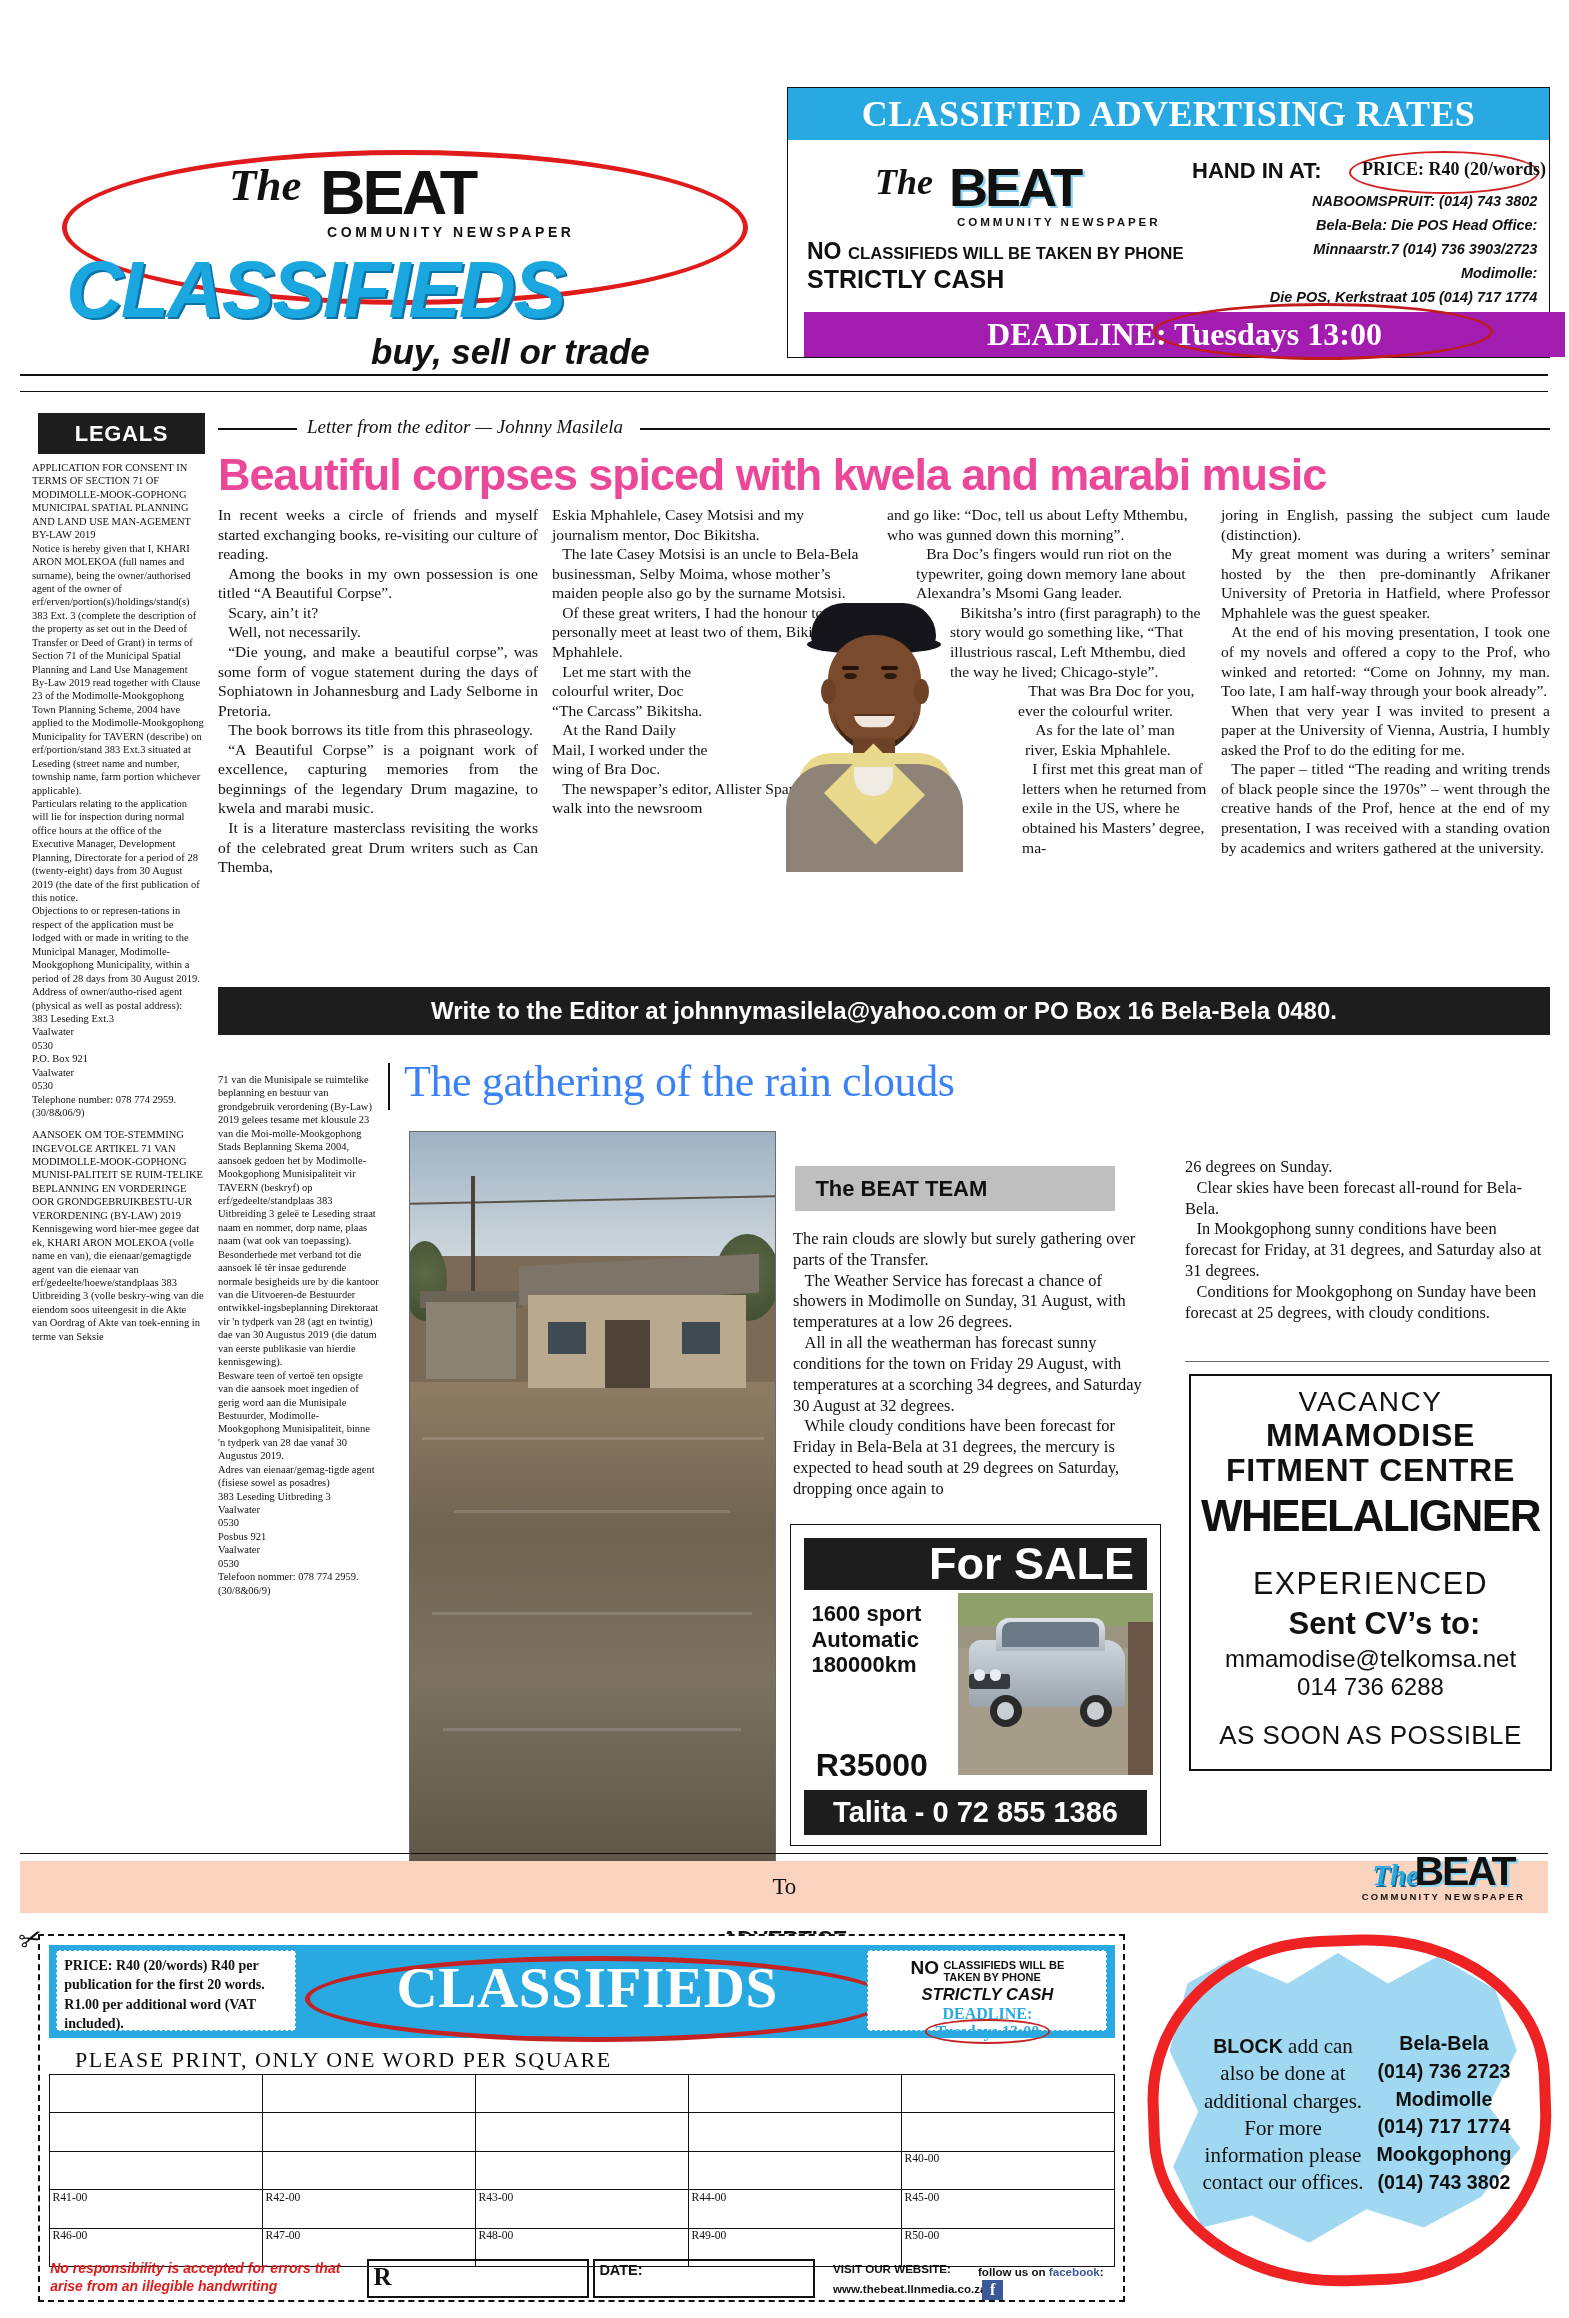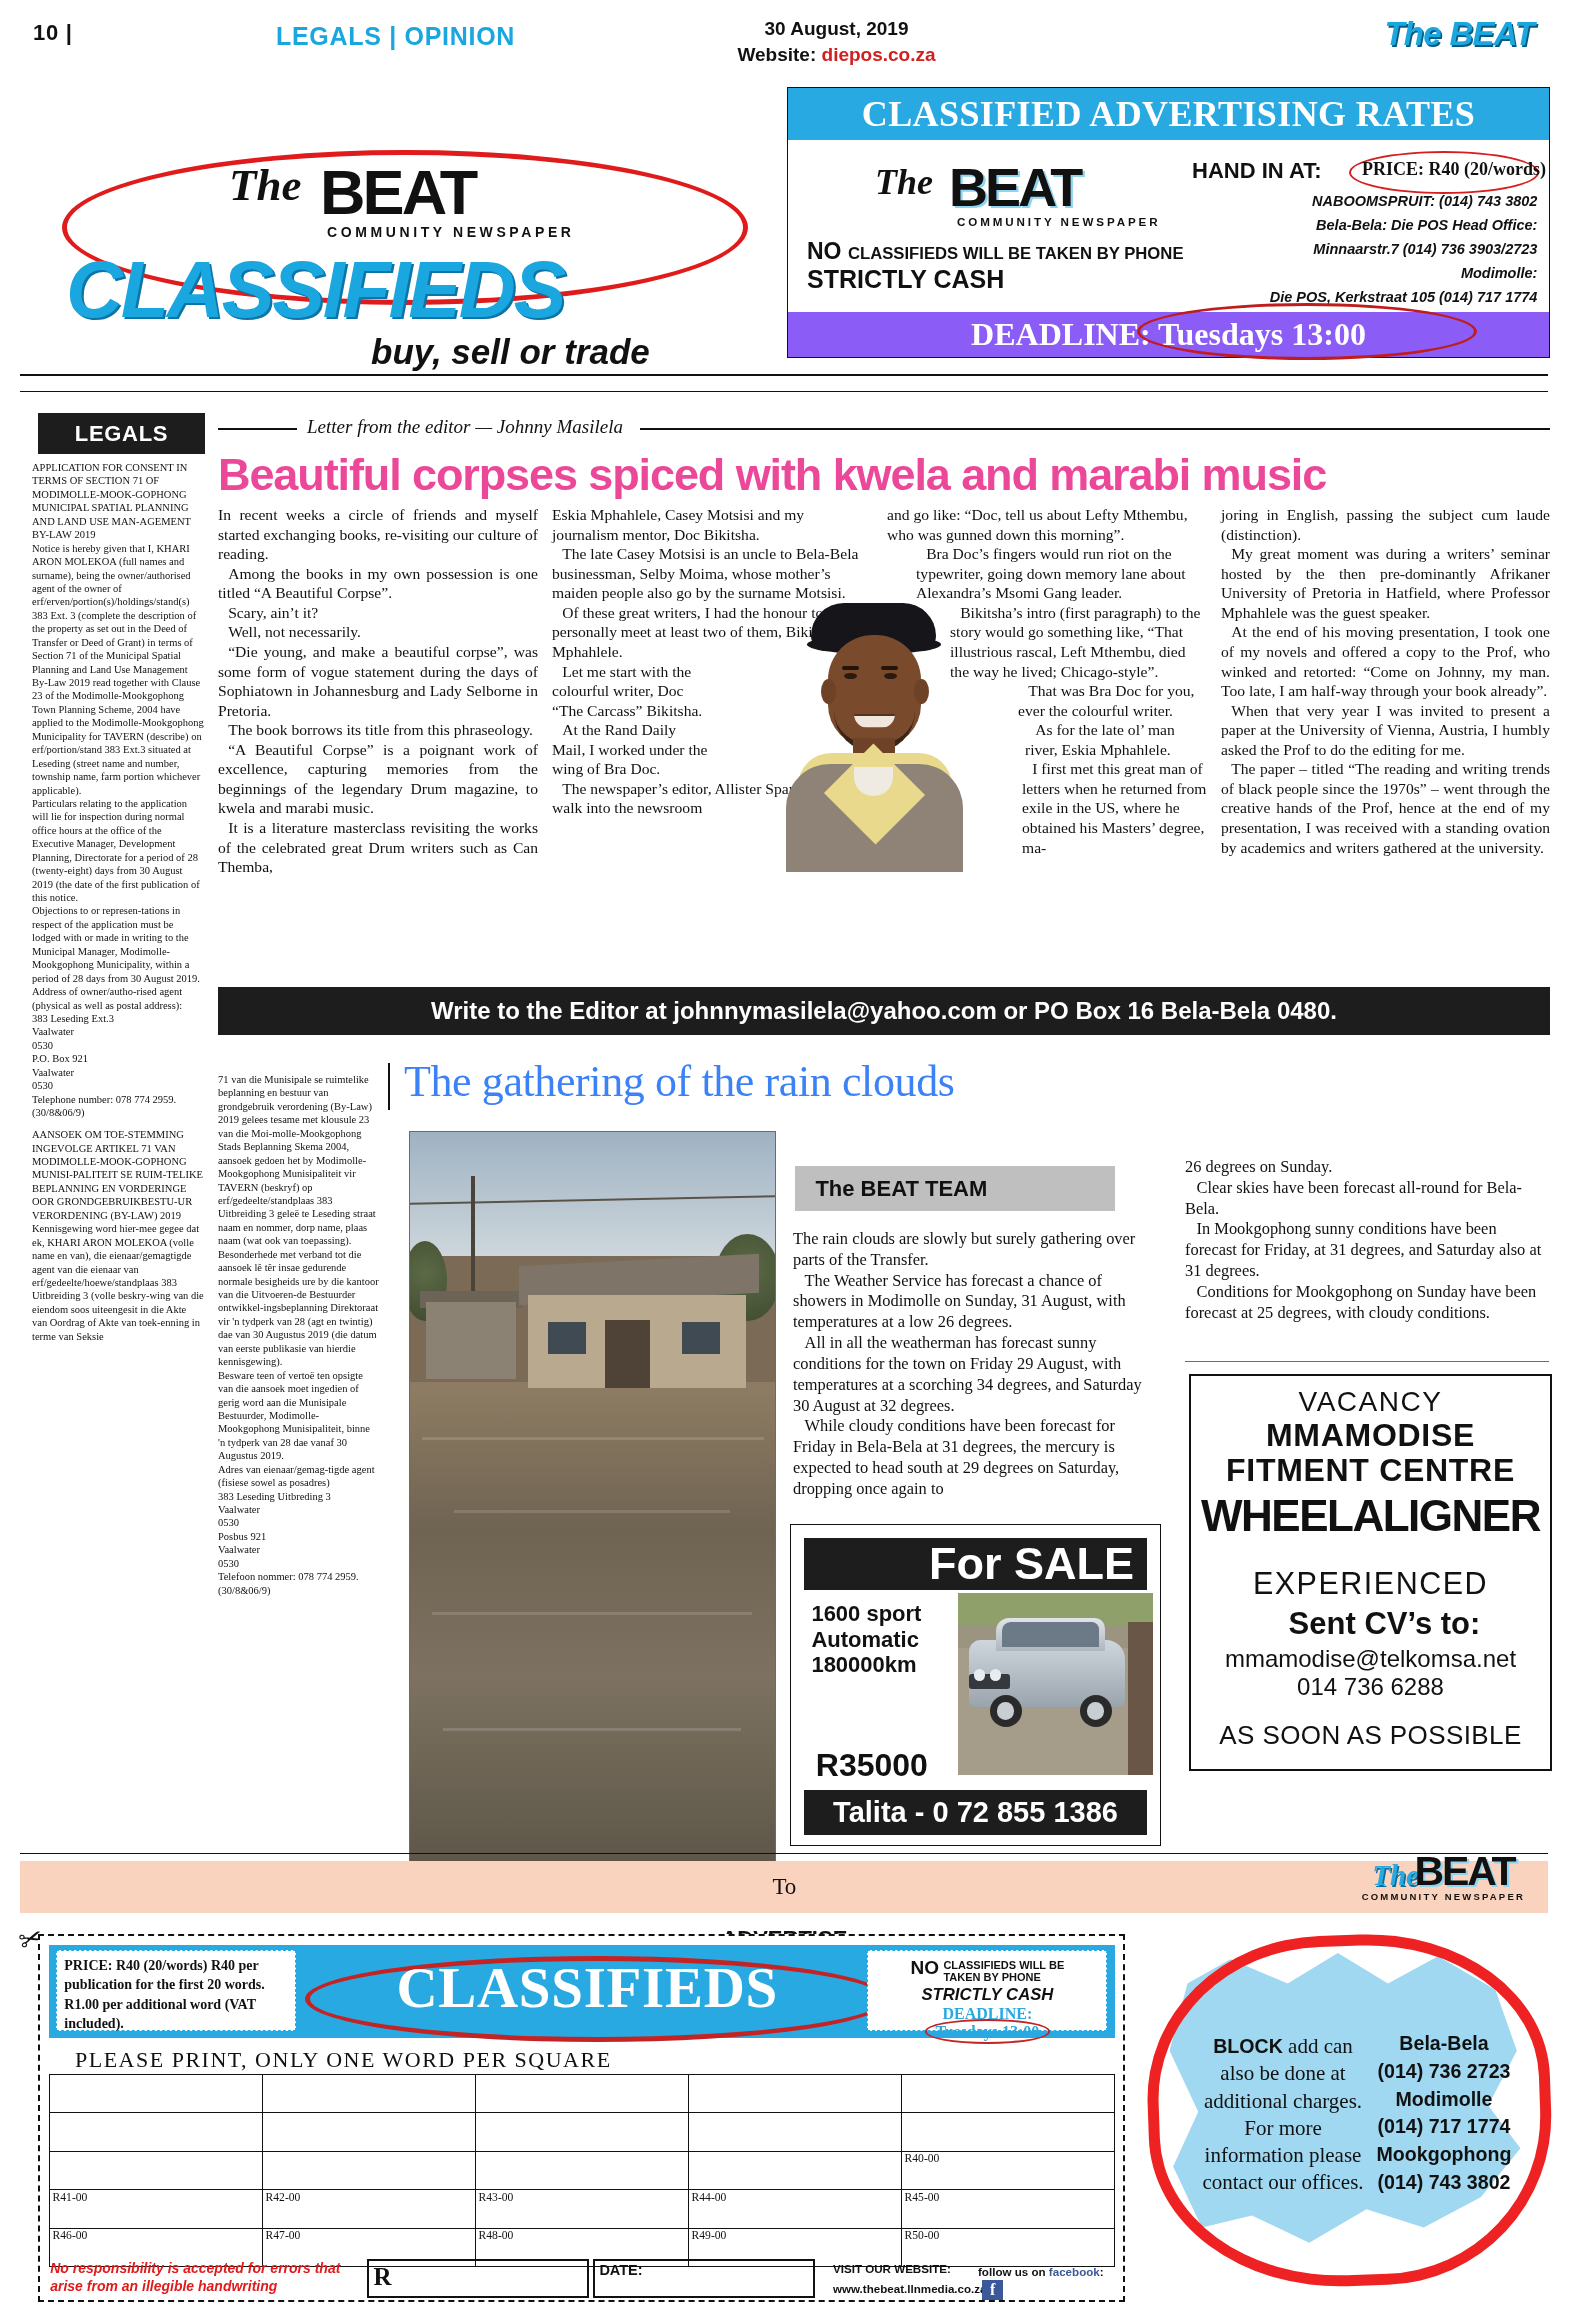--- a/index.html
+++ b/index.html
@@ -33,21 +33,21 @@
   .rb-the{position:absolute;left:87px;top:73px;font-family:"Liberation Serif",serif;font-style:italic;font-weight:bold;font-size:36px;color:#111;}
   .rb-beat{position:absolute;left:161px;top:68px;font-family:"Liberation Sans",sans-serif;font-weight:bold;font-size:54px;letter-spacing:-2.9px;color:#111;text-shadow:2.2px 2.2px 0 #8fd4f0;}
   .rb-cn{position:absolute;left:169px;top:127px;font-family:"Liberation Sans",sans-serif;font-weight:bold;font-size:11.6px;letter-spacing:2.9px;color:#111;}
   .rb-no{position:absolute;left:19px;top:150px;font-family:"Liberation Sans",sans-serif;font-weight:bold;font-size:23px;color:#111;}
   .rb-no small{font-size:16.7px;}
   .rb-cash{position:absolute;left:19px;top:177px;font-family:"Liberation Sans",sans-serif;font-weight:bold;font-size:25px;color:#111;}
   .rb-hand{position:absolute;left:404px;top:70px;font-family:"Liberation Sans",sans-serif;font-weight:bold;font-size:22px;color:#111;}
   .rb-price{position:absolute;left:574px;top:71px;font-family:"Liberation Serif",serif;font-weight:bold;font-size:18px;color:#111;}
   .rb-price-ell{position:absolute;left:561px;top:63px;width:186px;height:39px;border:2.9px solid #d42020;border-radius:50%;}
   .rb-addr{position:absolute;right:11.6px;top:102px;width:465px;text-align:right;font-family:"Liberation Sans",sans-serif;font-style:italic;font-weight:bold;font-size:14.5px;line-height:1.65;color:#111;}
-  .deadline{position:absolute;left:0;bottom:0;width:761px;height:45px;background:#8b5cf6;}
+  .deadline{position:absolute;left:16px;bottom:0;width:761px;height:45px;background:#a21caf;}
   .deadline span{display:block;text-align:center;line-height:45px;font-family:"Liberation Serif",serif;font-weight:bold;font-size:32px;color:#fff;}
   .dl-ell{position:absolute;left:349px;bottom:-2.9px;width:334px;height:51px;border:3.6px solid #c01c1c;border-radius:50%;}
 
   .hrule{position:absolute;left:20.4px;width:1528px;border-top:2.2px solid #111;}
 
   
   .legals-flag{position:absolute;left:38px;top:413px;width:167px;height:41px;background:#1d1d1d;}
   .legals-flag span{display:block;text-align:center;line-height:41px;color:#fff;font-family:"Liberation Sans",sans-serif;font-weight:bold;font-size:22px;letter-spacing:0.7px;}
   .legalcol{position:absolute;left:32px;top:461px;width:172px;font-family:"Liberation Serif",serif;font-size:10.5px;line-height:1.28;text-align:left;}
   .legalcol p{margin:0;}
@@ -204,32 +204,20 @@
   .redring{position:absolute;left:7.3px;top:4.4px;width:381px;height:329px;border:11.6px solid #ee2222;border-radius:44% 46% 42% 48%/46% 42% 48% 44%;transform:rotate(-2deg);}
   .ba-left{position:absolute;left:55px;top:102px;width:174px;text-align:center;font-family:"Liberation Serif",serif;font-size:21px;line-height:1.3;color:#111;}
   .ba-left b{font-family:"Liberation Sans",sans-serif;font-weight:bold;font-size:19.6px;}
   .ba-right{position:absolute;left:234px;top:99px;width:138px;text-align:center;font-family:"Liberation Sans",sans-serif;font-weight:bold;font-size:19.6px;line-height:1.42;color:#111;}
 </style>
 </head>
 <body>
 
 <div class="pg">
 
-  <div class="topbar">
-    <div class="pageno">10 |</div>
-    <div class="sectionflag">LEGALS | OPINION</div>
-    <div class="dateblk">
-      <div>30 August, 2019</div>
-      <div class="web">
-        <span>Website:</span>
-        <span class="u">diepos.co.za</span>
-      </div>
-    </div>
-    <div class="beatTop">The BEAT</div>
-  </div>
 
   <div class="masthead">
     <div class="ellipse"></div>
     <div class="mh-the">The</div>
     <div class="mh-beat">BEAT</div>
     <div class="mh-cn">COMMUNITY NEWSPAPER</div>
     <div class="mh-classifieds">CLASSIFIEDS</div>
     <div class="mh-buy">buy, sell or trade</div>
   </div>
 

